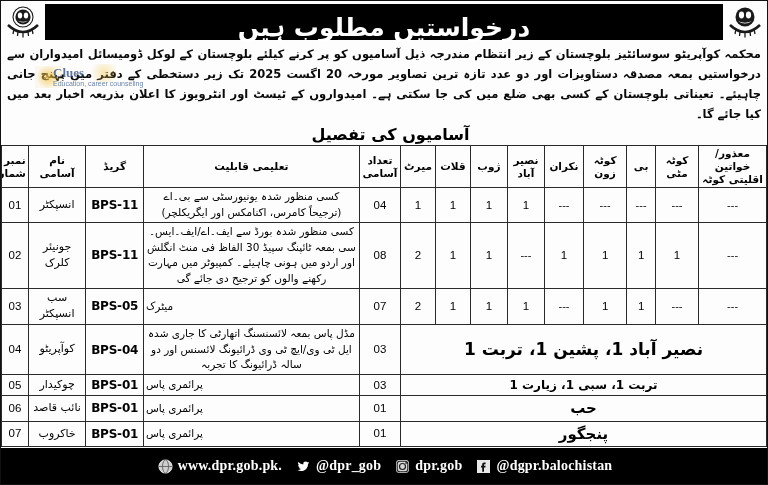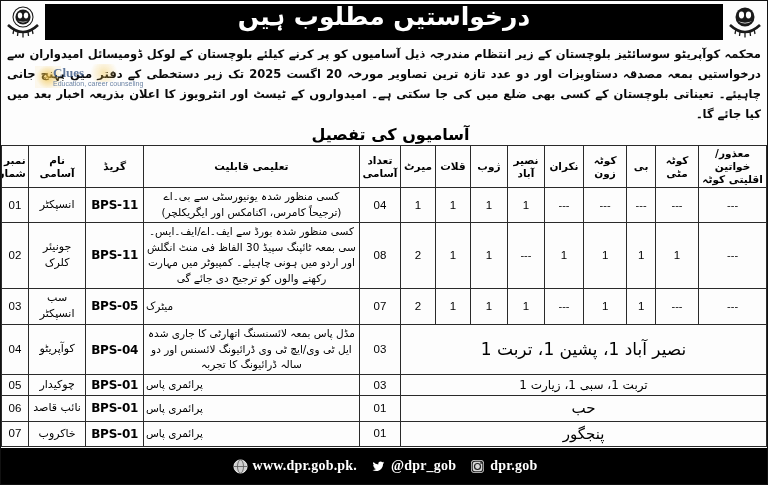--- a/index.html
+++ b/index.html
@@ -39,21 +39,21 @@
     align-items: center;
     justify-content: center;
   }
   .emblem svg { display: block; }
   .title-bar {
     flex: 1 1 auto;
     background: #000000;
     color: #ffffff;
     height: 36px;
     display: flex;
-    align-items: flex-start;
+    align-items: flex-end;
     justify-content: center;
     margin: 16px 2px;
   }
   .title-bar span {
     font-size: 25px;
     font-weight: bold;
     letter-spacing: 0.5px;
     line-height: 1;
     font-family: "DejaVu Sans", sans-serif;
   }
@@ -169,21 +169,21 @@
     font-family: "DejaVu Sans", sans-serif;
     font-weight: bold;
     font-size: 12px;
     letter-spacing: -0.2px;
   }
   td.post { font-size: 11px; font-weight: normal; }
   td.num  { font-family: Liberation Sans, sans-serif; font-size: 11.5px; }
   td.dash { font-family: "Liberation Sans", sans-serif; color: #111; }
   td.merged-loc {
     text-align: center;
-    font-weight: normal;
+    font-weight: bold;
     color: #000;
   }
   td.merged-loc.big  { font-size: 17px; }
   td.merged-loc.mid  { font-size: 12px; }
   td.merged-loc.lg   { font-size: 15px; }
 
   
   .conditions {
     padding: 2px 5px 1px 5px;
     font-size: 10px;
@@ -460,15 +460,24 @@
       <span class="sic">
         <svg width="15" height="15" viewBox="0 0 15 15">
           <rect x="1" y="1" width="13" height="13" rx="3.4" fill="#d8d8d8"></rect>
           <rect x="2.2" y="2.2" width="10.6" height="10.6" rx="2.8" fill="none" stroke="#222" stroke-width="1.1"></rect>
           <circle cx="7.5" cy="7.5" r="3" fill="none" stroke="#222" stroke-width="1.2"></circle>
           <circle cx="11.1" cy="3.9" r="0.9" fill="#222"></circle>
         </svg>
       </span>
       <span>dpr.gob</span>
     </div>
+    <div class="social-item">
+      <span class="sic">
+        <svg width="15" height="15" viewBox="0 0 15 15">
+          <rect x="1" y="1" width="13" height="13" fill="#e8e8e8"></rect>
+          <path d="M9.6 5.2H8.5c-.3 0-.5.2-.5.5v1h1.6l-.2 1.7H8v4.4H6.2V8.4H5V6.7h1.2V5.5c0-1.2.7-2 2-2h1.4z" fill="#111"></path>
+        </svg>
+      </span>
+      <span>@dgpr.balochistan</span>
+    </div>
   </div>
 
 </div>
 
 </body></html>

